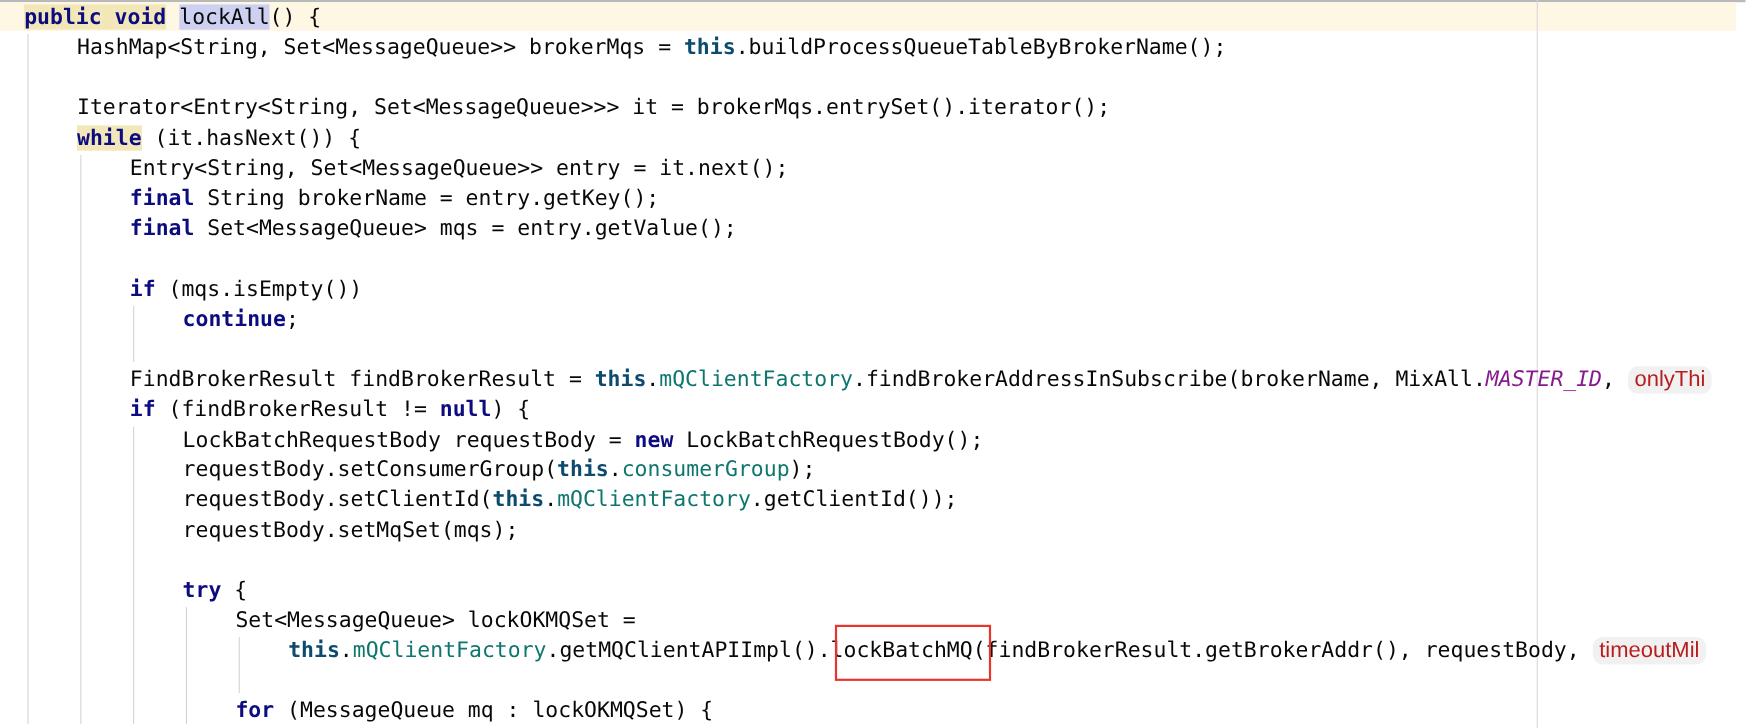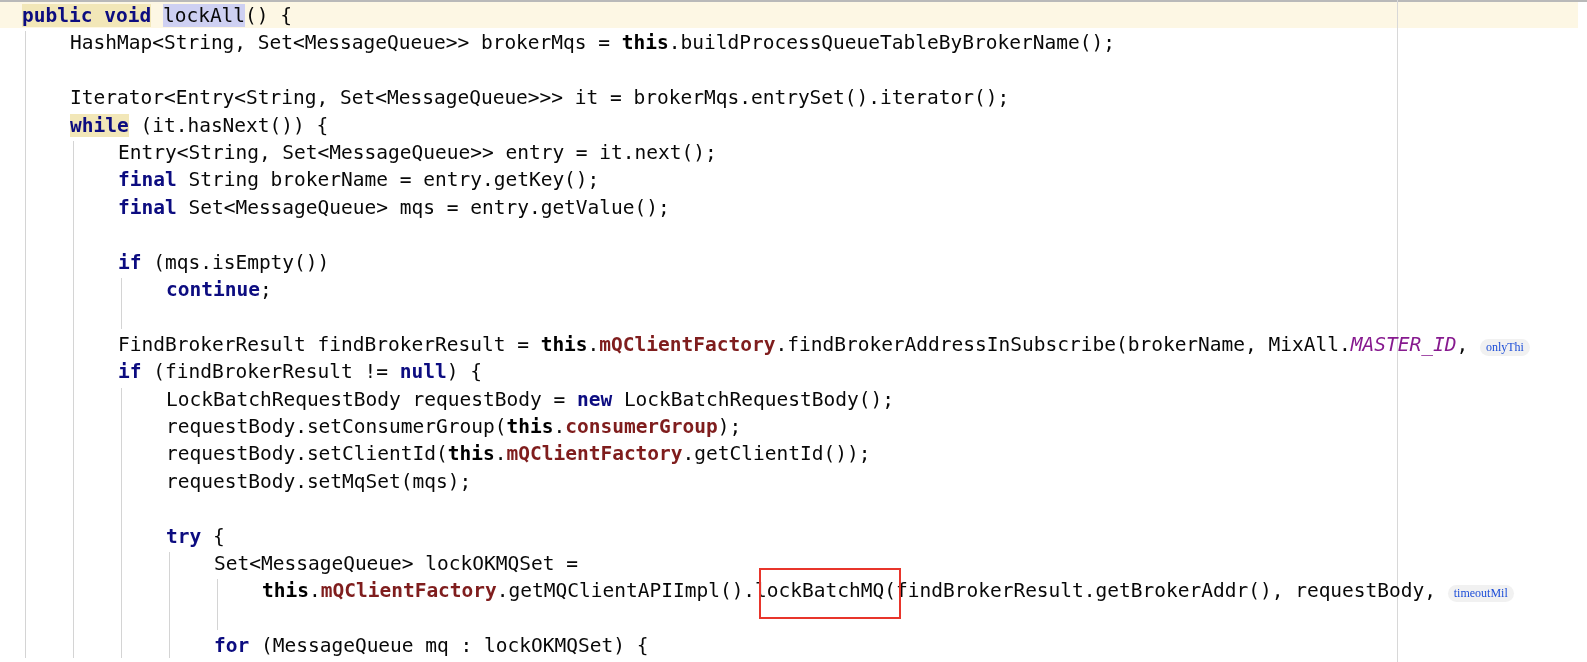--- a/index.html
+++ b/index.html
@@ -84,36 +84,36 @@
   .line {
     position: absolute;
     left: 22px;
     height: 27.4px;
     white-space: pre;
   }
 
   
   .t-plain    { color: #080808; }
   .t-kw       { color: #0c0c80; font-weight: bold; }
-  .t-this     { color: #000000; font-weight: bold; }
-  .t-field    { color: #7f1d1d; font-weight: bold; }
+  .t-this     { color: #0c4a6e; font-weight: bold; }
+  .t-field    { color: #0f766e; font-weight: normal; }
   .t-static   { color: #871a8f; font-weight: normal; font-style: italic; }
 
   
   .hl-yellow  { background: #f2e7b8; }
   .hl-lilac   { background: #ced0f2; }
 
   
   .inlay {
-    color: #1d4ed8;
+    color: #b91c1c;
     background: #f1f1f1;
     border-radius: 9px;
     padding: 1px 6px 2px 6px;
-    font-size: 12px;
-    font-family: Liberation Serif, serif;
+    font-size: 20px;
+    font-family: Liberation Sans, sans-serif;
   }
 </style>
 </head>
 <body>
 
 <div id="editor">
 
   <div class="top-rule"></div>
   <div class="caret-line"></div>
 

